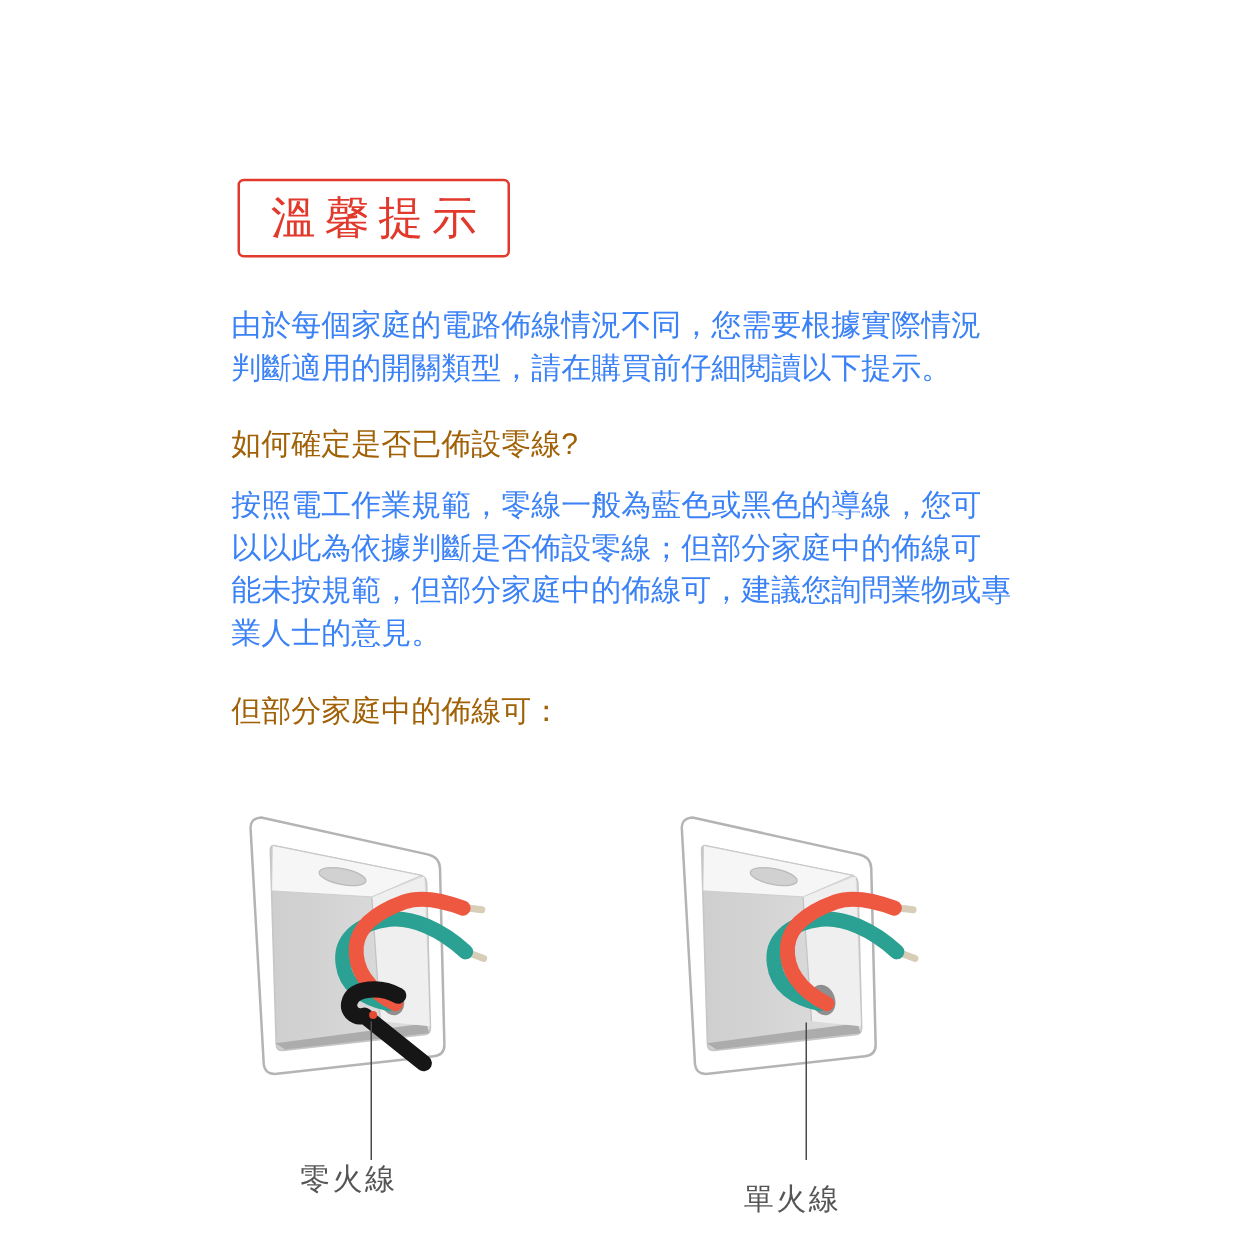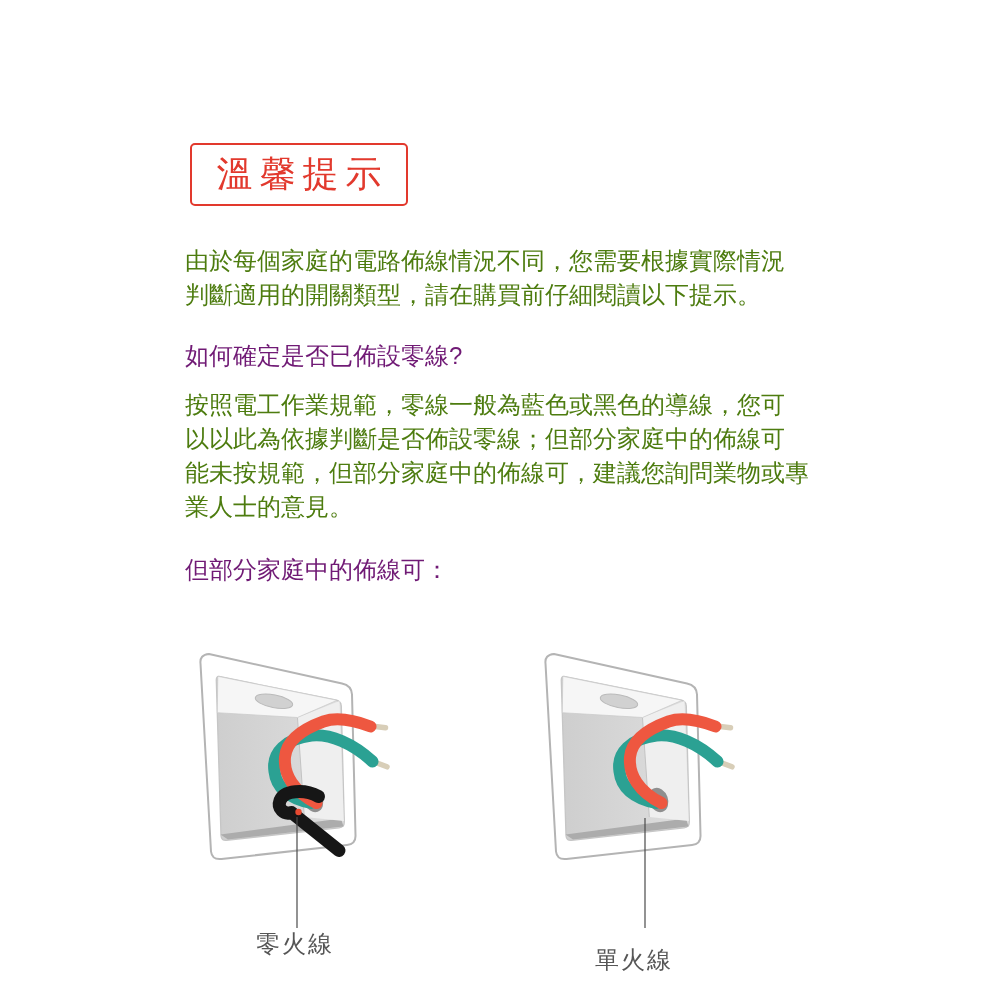--- a/index.html
+++ b/index.html
@@ -14,44 +14,44 @@
   .tip-box {
     left: 190px; top: 143px; width: 218px; height: 63px;
     border: 2px solid #e2392d; border-radius: 5px;
     display: flex; align-items: center; justify-content: center;
     color: #e2392d; font-size: 36px; letter-spacing: 7px;
     padding-left: 7px; white-space: nowrap;
   }
 
   .para {
     left: 185px; width: 690px;
-    font-size: 24px; line-height: 34px; color: #4d7c0f;
+    font-size: 24px; line-height: 34px; color: #3b82f6;
     white-space: pre-line;
   }
   .para.intro { top: 244px; }
   .para.body2 { top: 388px; }
 
   .heading {
     left: 185px; width: 690px;
-    font-size: 24px; line-height: 34px; color: #701a75;
+    font-size: 24px; line-height: 34px; color: #a16207;
     font-weight: 500; white-space: nowrap;
   }
   .heading.h1 { top: 339px; }
   .heading.h2 { top: 553px; }
 
   .illustration { width: 220px; height: 290px; top: 640px; }
   .illustration.left  { left: 180px; }
   .illustration.right { left: 525px; }
 
   .wire-label {
     top: 929px; width: 160px; text-align: center;
     font-size: 24px; line-height: 30px; color: #565656;
     letter-spacing: 2px; white-space: nowrap;
   }
-  .wire-label.left  { left: 215px; }
+  .wire-label.left  { left: 199px; }
   .wire-label.right { left: 554px; margin-top: 16px; }
 </style>
 </head>
 <body>
 
 <div class="abs tip-box">溫馨提示</div>
 
 <div class="abs para intro">由於每個家庭的電路佈線情況不同，您需要根據實際情況
 判斷適用的開關類型，請在購買前仔細閱讀以下提示。</div>
 

